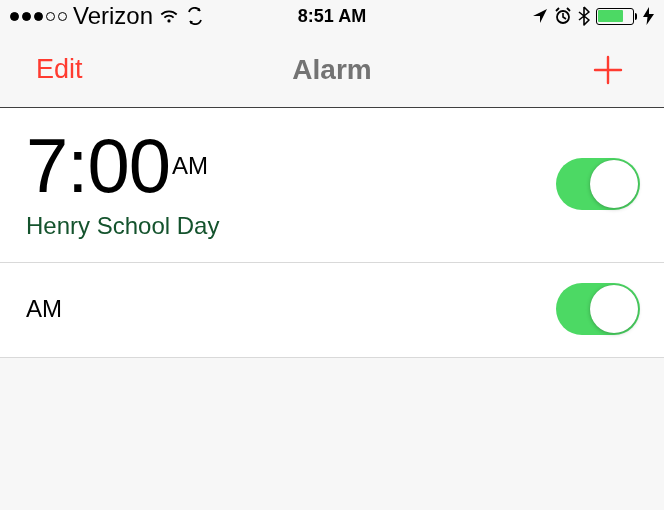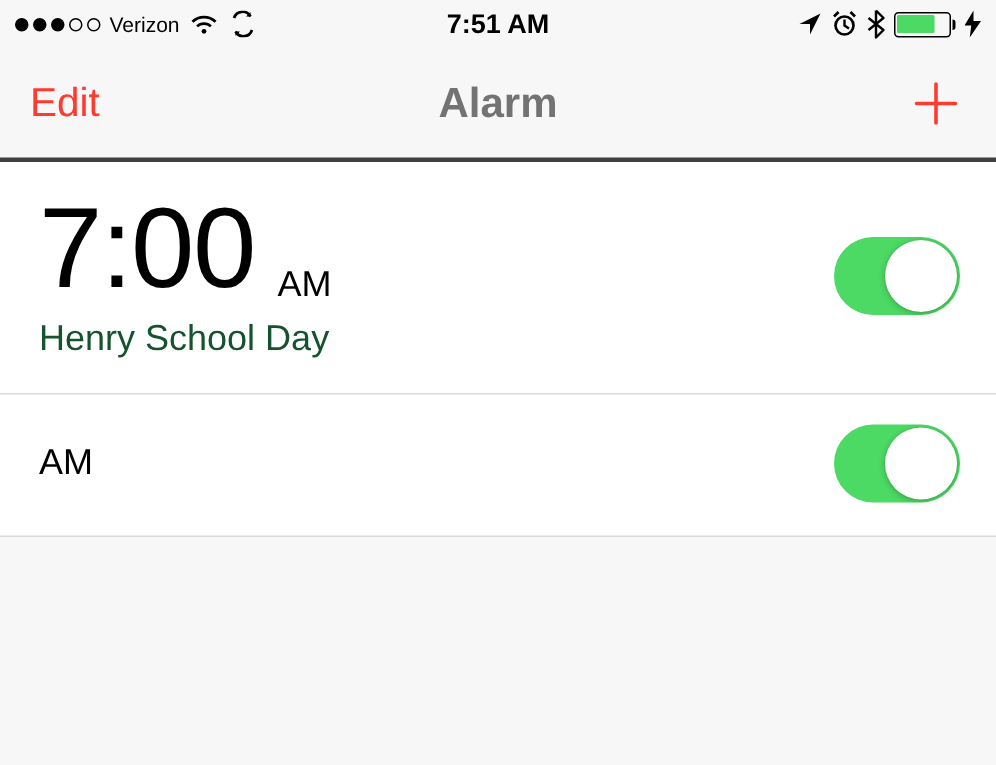--- a/index.html
+++ b/index.html
@@ -26,21 +26,21 @@
   .status-center { flex: 0 0 auto; font-weight: 600; }
   .status-right { flex: 1; justify-content: flex-end; }
 
   .signal-dots { display: flex; gap: 3px; align-items: center; }
   .signal-dots span {
     width: 9px; height: 9px; border-radius: 50%;
     border: 1.4px solid #000;
   }
   .signal-dots span.filled { background: #000; }
 
-  .carrier { font-size: 14px; }
+  .carrier { font-size: 24px; }
 
   .ic { display: inline-flex; }
 
   .battery {
     display: inline-flex; align-items: center;
   }
   .battery-body {
     width: 38px; height: 17px;
     border: 1.5px solid #000;
     border-radius: 3px;
@@ -59,22 +59,22 @@
     border-radius: 0 2px 2px 0;
     margin-left: 1px;
   }
 
   
   .nav-bar {
     height: 76px;
     background: #f7f7f7;
     display: flex;
     align-items: center;
-    padding: 0 20px;
-    border-bottom: 3px solid #404040;
+    padding: 0 36px;
+    border-bottom: 1px solid #404040;
   }
   .nav-left, .nav-right { flex: 1; display: flex; align-items: center; }
   .nav-right { justify-content: flex-end; }
   .nav-title {
     flex: 0 0 auto;
     font-size: 28px;
     font-weight: 600;
     color: #737373;
   }
   .nav-edit {
@@ -96,22 +96,22 @@
   }
   .alarm-row {
     display: flex;
     align-items: center;
     padding: 20px 24px 22px 26px;
     border-bottom: 1px solid #d9d9d9;
   }
   .alarm-left { flex: 1; }
   .time-line {
     display: flex;
-    align-items: flex-end;
-    gap: 15px;
+    align-items: center;
+    gap: 2px;
     color: #000;
   }
   .time {
     font-size: 76px;
     font-weight: 200;
     letter-spacing: -1px;
     line-height: 1;
   }
   .ampm {
     font-size: 24px;
@@ -166,21 +166,21 @@
     </span>
     <span class="ic">
       <svg width="20" height="18" viewBox="0 0 20 18">
         <path d="M4 5 A6 6 0 0 1 15 4" fill="none" stroke="#000" stroke-width="1.8"></path>
         <path d="M15 1 L15 4 L12 4 Z" fill="#000"></path>
         <path d="M16 13 A6 6 0 0 1 5 14" fill="none" stroke="#000" stroke-width="1.8"></path>
         <path d="M5 17 L5 14 L8 14 Z" fill="#000"></path>
       </svg>
     </span>
   </div>
-  <div class="status-center">7:51 AM</div>
+  <div class="status-center">8:51 AM</div>
   <div class="status-right">
     <span class="ic">
       <svg width="16" height="16" viewBox="0 0 16 16">
         <path d="M1 8 L15 1 L8 15 L8 8 Z" fill="#000"></path>
       </svg>
     </span>
     <span class="ic">
       <svg width="18" height="18" viewBox="0 0 18 18">
         <circle cx="9" cy="10" r="6" fill="none" stroke="#000" stroke-width="1.8"></circle>
         <path d="M9 6 L9 10 L12 12" fill="none" stroke="#000" stroke-width="1.6"></path>

